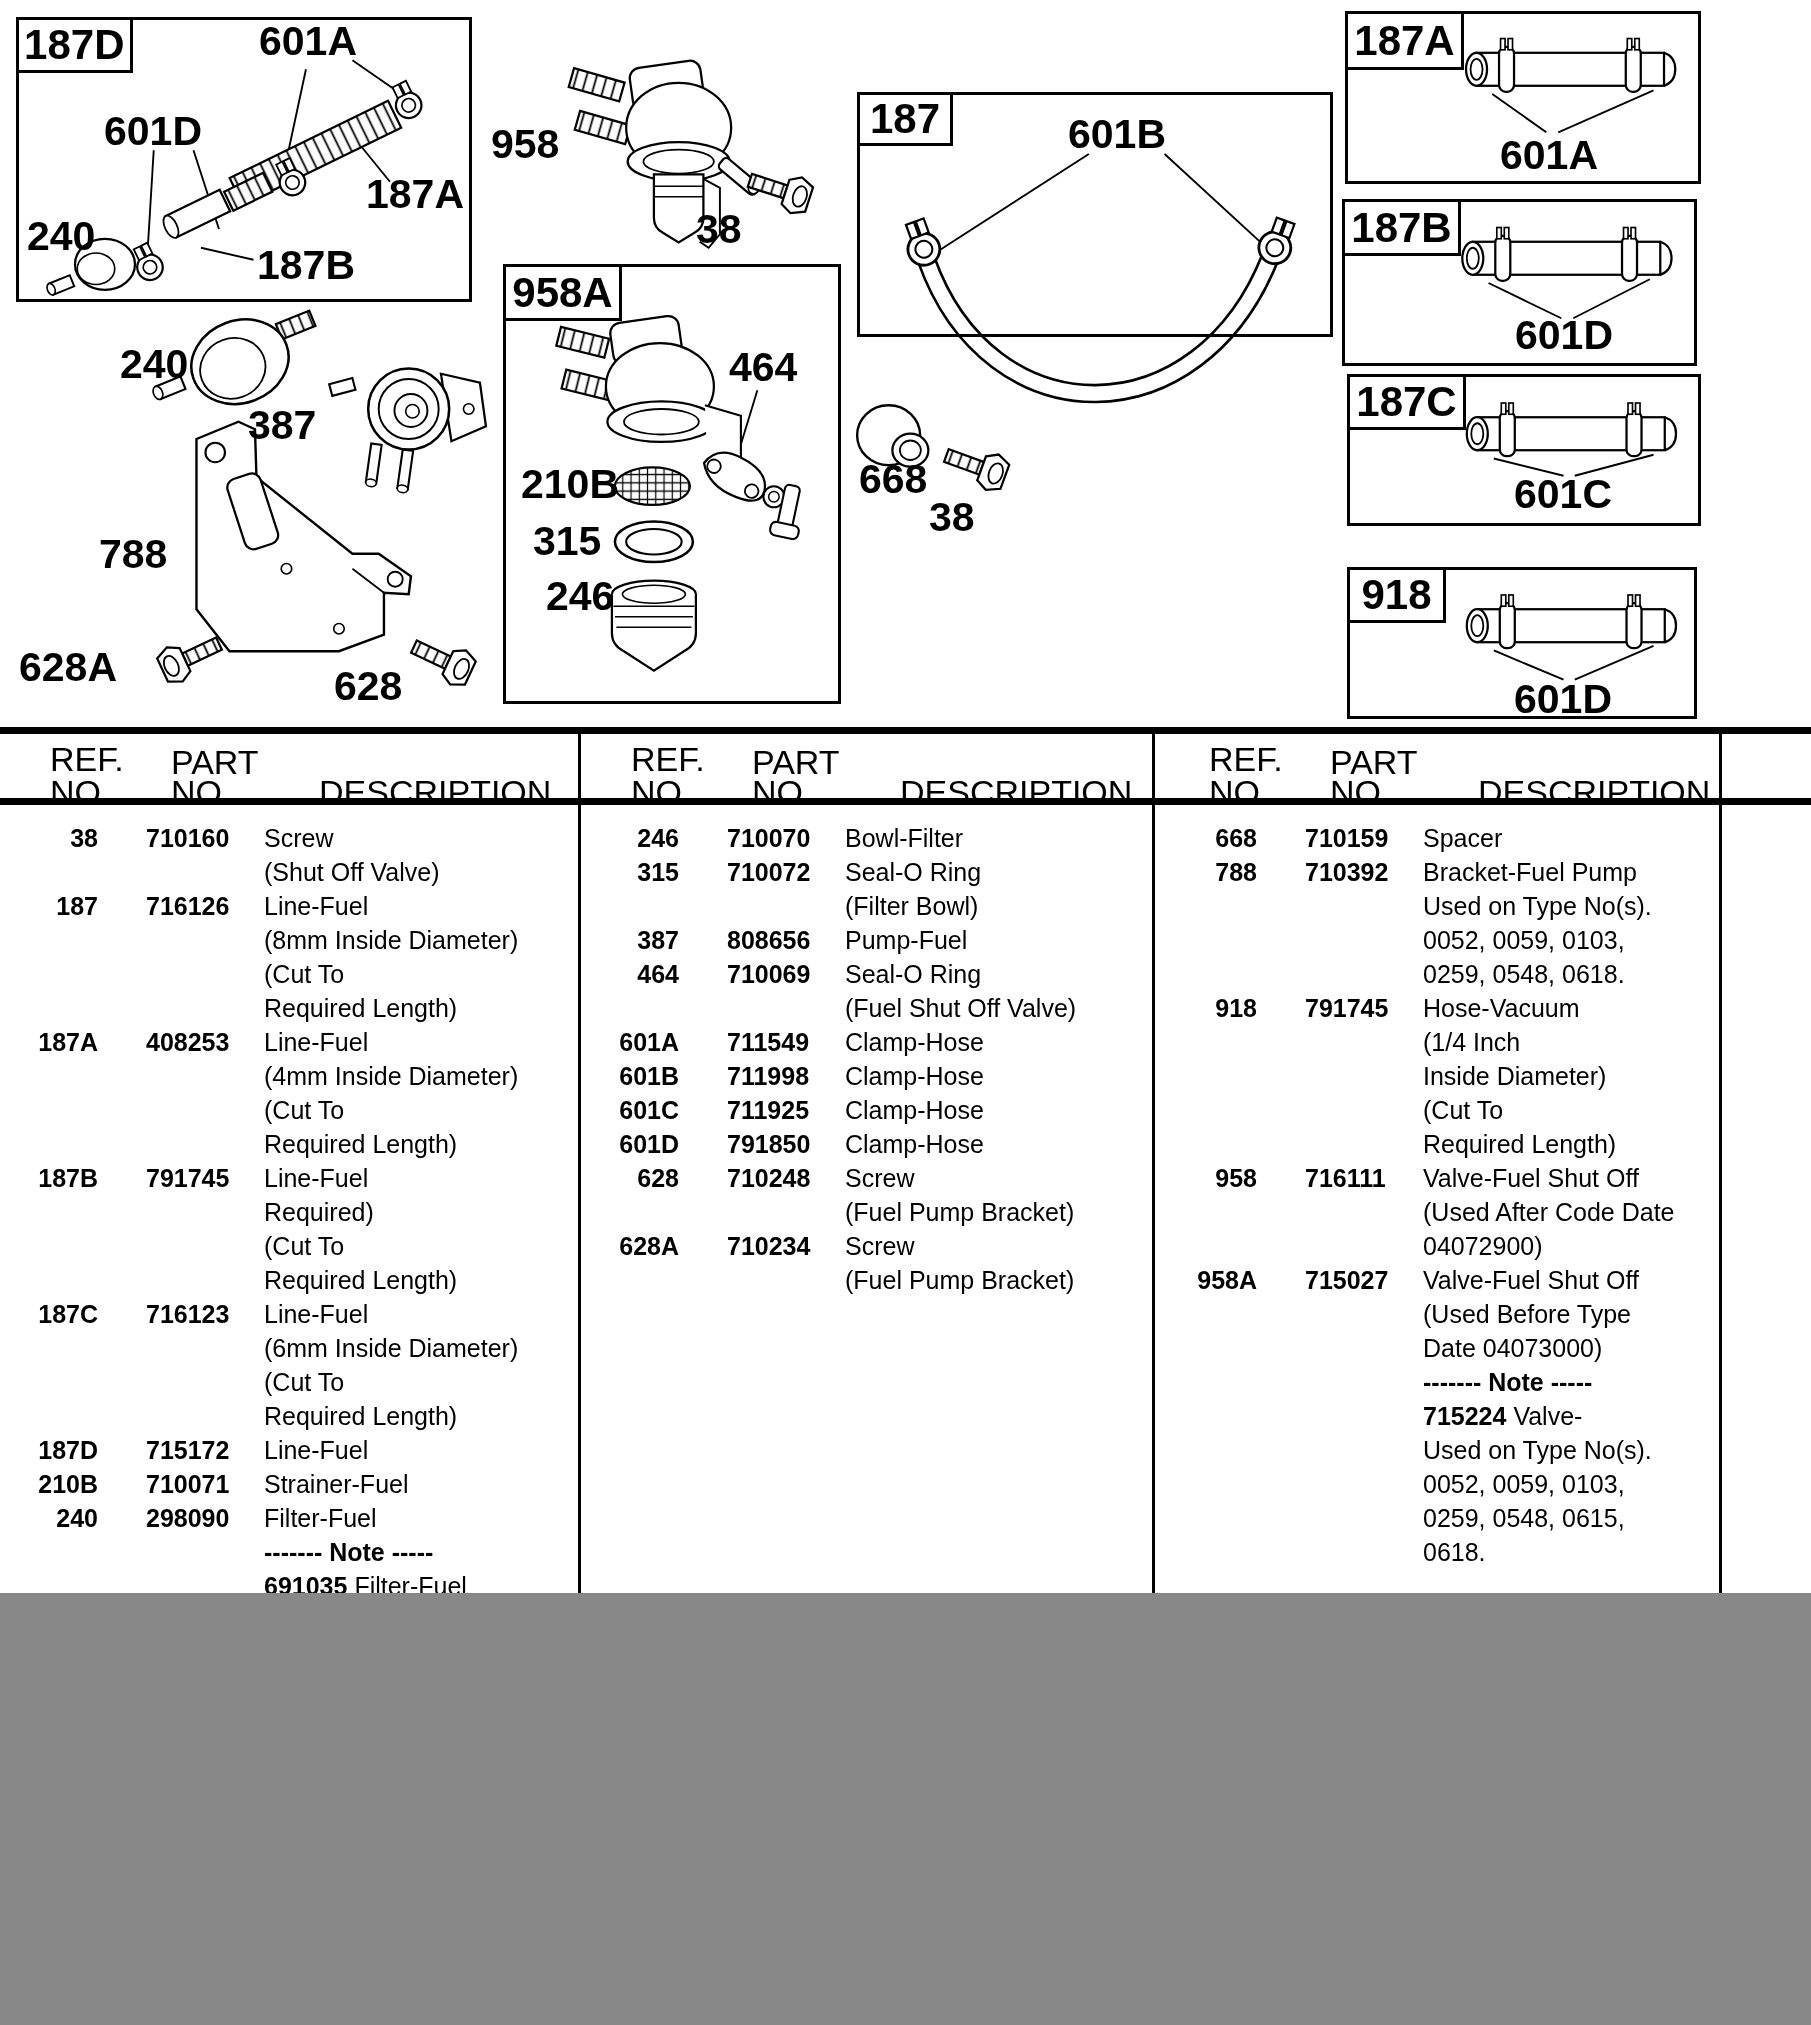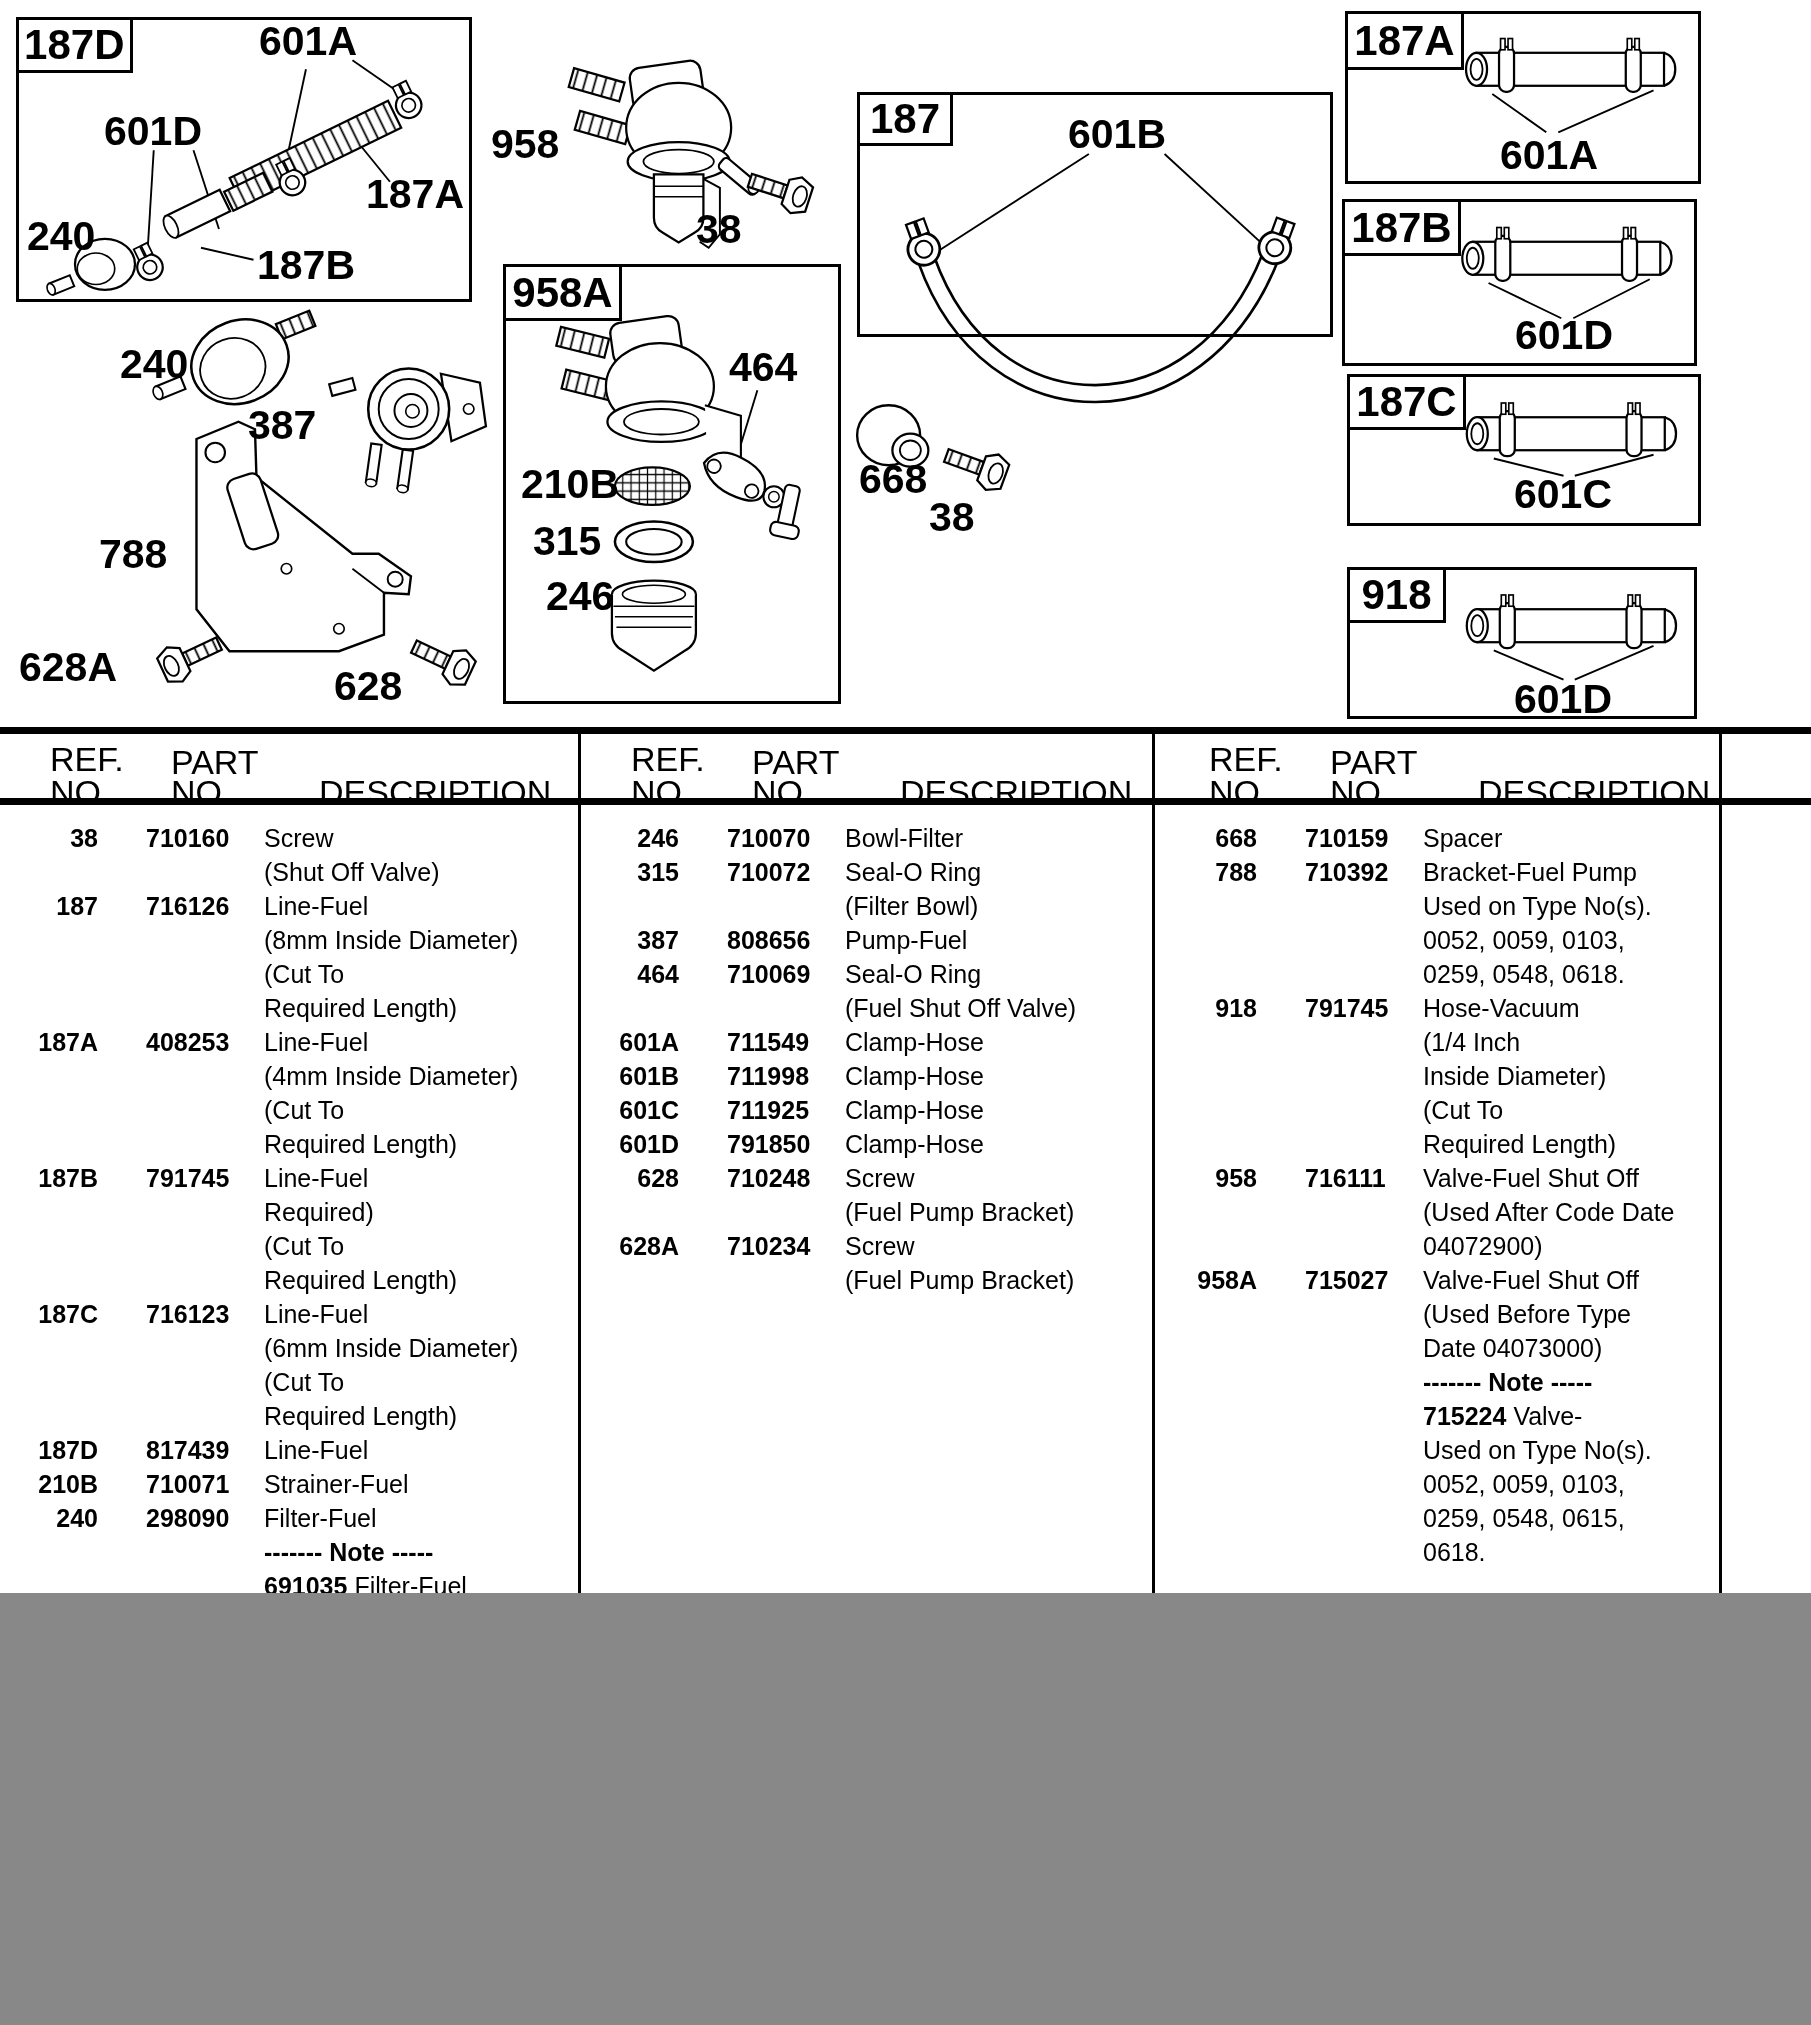--- a/index.html
+++ b/index.html
@@ -422,21 +422,21 @@
         <span class="part"></span>
         <span class="desc">(Cut To</span>
       </div>
       <div class="row">
         <span class="ref"></span>
         <span class="part"></span>
         <span class="desc">Required Length)</span>
       </div>
       <div class="row">
         <span class="ref">187D</span>
-        <span class="part">817439</span>
+        <span class="part">715172</span>
         <span class="desc">Line-Fuel</span>
       </div>
       <div class="row">
         <span class="ref">210B</span>
         <span class="part">710071</span>
         <span class="desc">Strainer-Fuel</span>
       </div>
       <div class="row">
         <span class="ref">240</span>
         <span class="part">298090</span>

